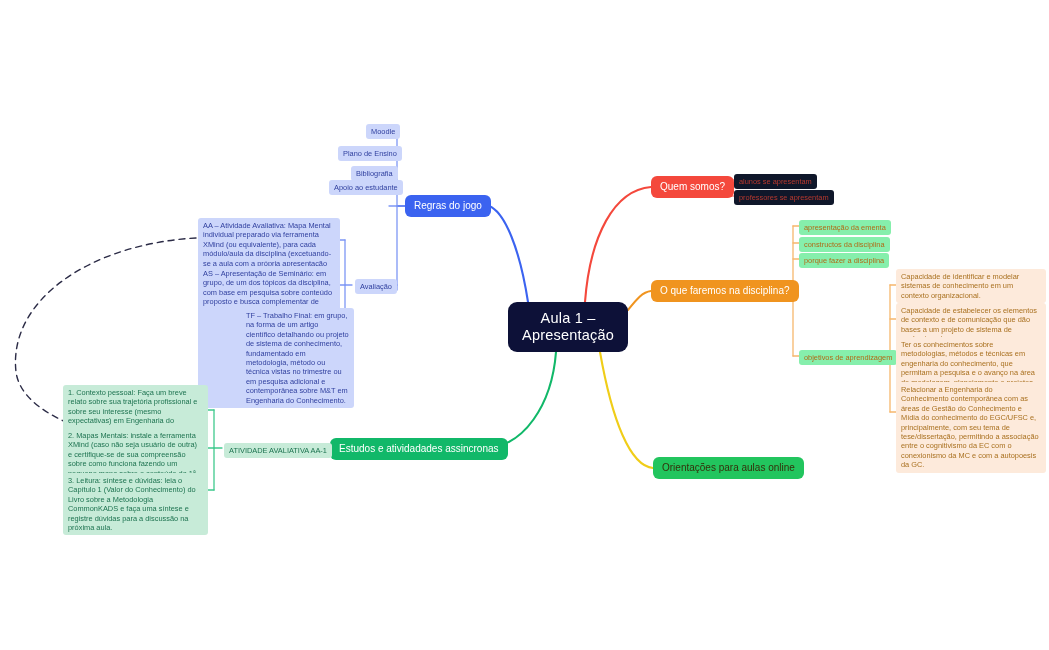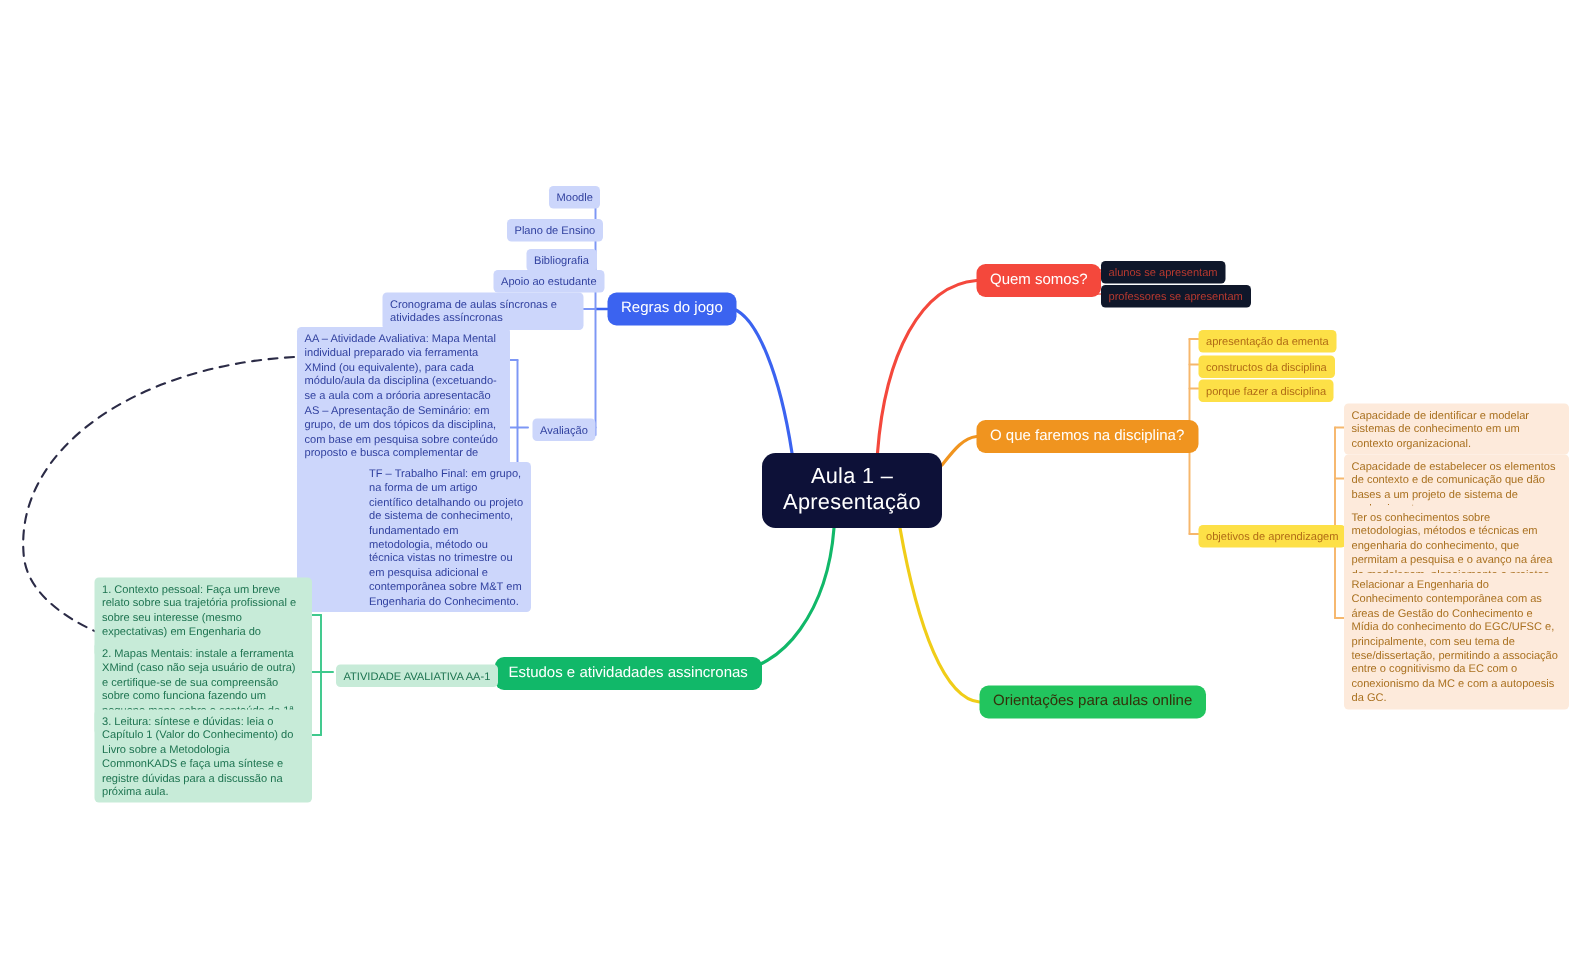--- a/index.html
+++ b/index.html
@@ -41,21 +41,21 @@
   .pill-yellow { background: #22c55e; left: 653px; top: 457px; color: #34310a; }
 
   
   .sub {
     font-size: 7.4px; line-height: 9.4px;
     border-radius: 3px; padding: 3px 5px;
   }
   .sub-blue  { background: #ccd6fb; color: #2f3f9e; }
   .sub-green { background: #c7ebd8; color: #1d7350; }
   .sub-red   { background: #0f172a; color: #b8392f; }
-  .sub-orng  { background: #fde047; color: #b06a16; }
+  .sub-orng  { background: #86efac; color: #b06a16; }
   .sub-orng2 { background: #fdeadb; color: #a9701f; }
 
   .tag { white-space: nowrap; }
   .blk { display: block; }
 </style>
 </head>
 <body>
 
 <div id="canvas">
 
@@ -133,23 +133,20 @@
   </div>
   <div class="node sub sub-blue tag" style="left:338px; top:146px;">
     <span>Plano de Ensino</span>
   </div>
   <div class="node sub sub-blue tag" style="left:351px; top:166px;">
     <span>Bibliografia</span>
   </div>
   <div class="node sub sub-blue tag" style="left:329px; top:180px;">
     <span>Apoio ao estudante</span>
   </div>
-  <div class="node sub sub-blue" style="left:255px; top:195px; width:134px;">
-    <span>Cronograma de aulas síncronas e atividades assíncronas</span>
-  </div>
   <div class="node sub sub-blue tag" style="left:355px; top:279px;">
     <span>Avaliação</span>
   </div>
 
   <div class="node sub sub-blue" style="left:198px; top:218px; width:142px;">
     <span>AA – Atividade Avaliativa: Mapa Mental individual preparado via ferramenta XMind (ou equivalente), para cada módulo/aula da disciplina (excetuando-se a aula com a própria apresentação do aluno)</span>
   </div>
   <div class="node sub sub-blue" style="left:198px; top:266px; width:142px;">
     <span>AS – Apresentação de Seminário: em grupo, de um dos tópicos da disciplina, com base em pesquisa sobre conteúdo proposto e busca complementar de literatura atualizada.</span>
   </div>

